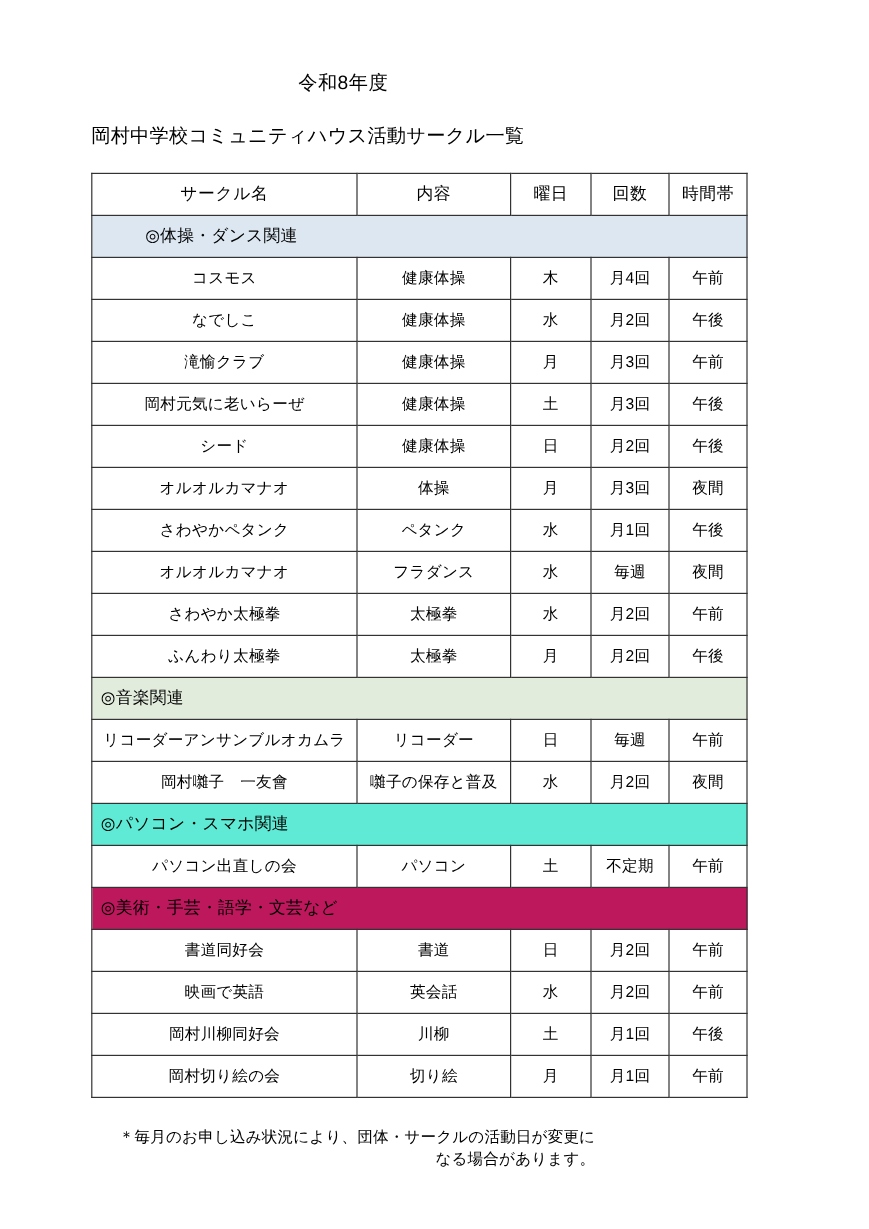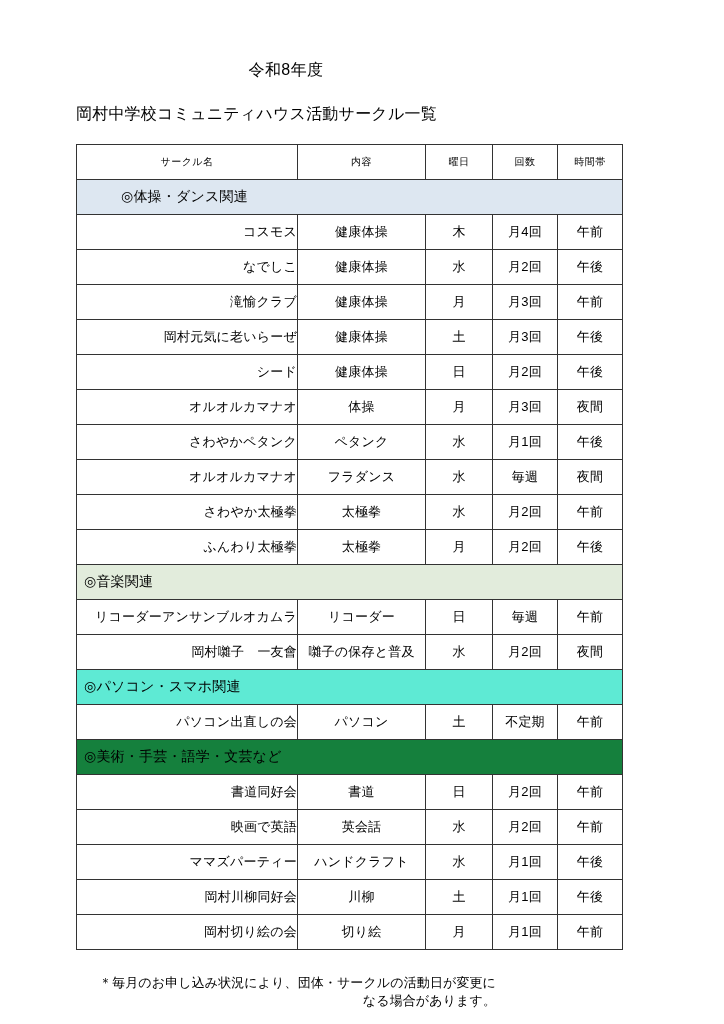--- a/index.html
+++ b/index.html
@@ -52,25 +52,25 @@
     box-sizing: border-box;
   }
   col.c-name   { width: 221px; }
   col.c-cont   { width: 128px; }
   col.c-day    { width: 67px; }
   col.c-times  { width: 65px; }
   col.c-period { width: 65px; }
 
   thead th {
     text-align: center;
-    font-size: 10px;
+    font-size: 14px;
     letter-spacing: 0.5px;
   }
   td.name-cell {
-    text-align: right;
+    text-align: center;
     padding-left: 9px;
     letter-spacing: 0.2px;
   }
   td.center-cell {
     text-align: center;
     letter-spacing: 0.2px;
   }
   tr.category-row td {
     text-align: left;
     padding-left: 7px;
@@ -206,42 +206,35 @@
           <td colspan="5" style="background: #5eead4;">◎パソコン・スマホ関連</td>
         </tr>
         <tr>
           <td class="name-cell">パソコン出直しの会</td>
           <td class="center-cell">パソコン</td>
           <td class="center-cell">土</td>
           <td class="center-cell">不定期</td>
           <td class="center-cell">午前</td>
         </tr>
         <tr class="category-row">
-          <td colspan="5" style="background: #15803d;">◎美術・手芸・語学・文芸など</td>
+          <td colspan="5" style="background: #be185d;">◎美術・手芸・語学・文芸など</td>
         </tr>
         <tr>
           <td class="name-cell">書道同好会</td>
           <td class="center-cell">書道</td>
           <td class="center-cell">日</td>
           <td class="center-cell">月2回</td>
           <td class="center-cell">午前</td>
         </tr>
         <tr>
           <td class="name-cell">映画で英語</td>
           <td class="center-cell">英会話</td>
           <td class="center-cell">水</td>
           <td class="center-cell">月2回</td>
           <td class="center-cell">午前</td>
-        </tr>
-        <tr>
-          <td class="name-cell">ママズパーティー</td>
-          <td class="center-cell">ハンドクラフト</td>
-          <td class="center-cell">水</td>
-          <td class="center-cell">月1回</td>
-          <td class="center-cell">午後</td>
         </tr>
         <tr>
           <td class="name-cell">岡村川柳同好会</td>
           <td class="center-cell">川柳</td>
           <td class="center-cell">土</td>
           <td class="center-cell">月1回</td>
           <td class="center-cell">午後</td>
         </tr>
         <tr>
           <td class="name-cell">岡村切り絵の会</td>

